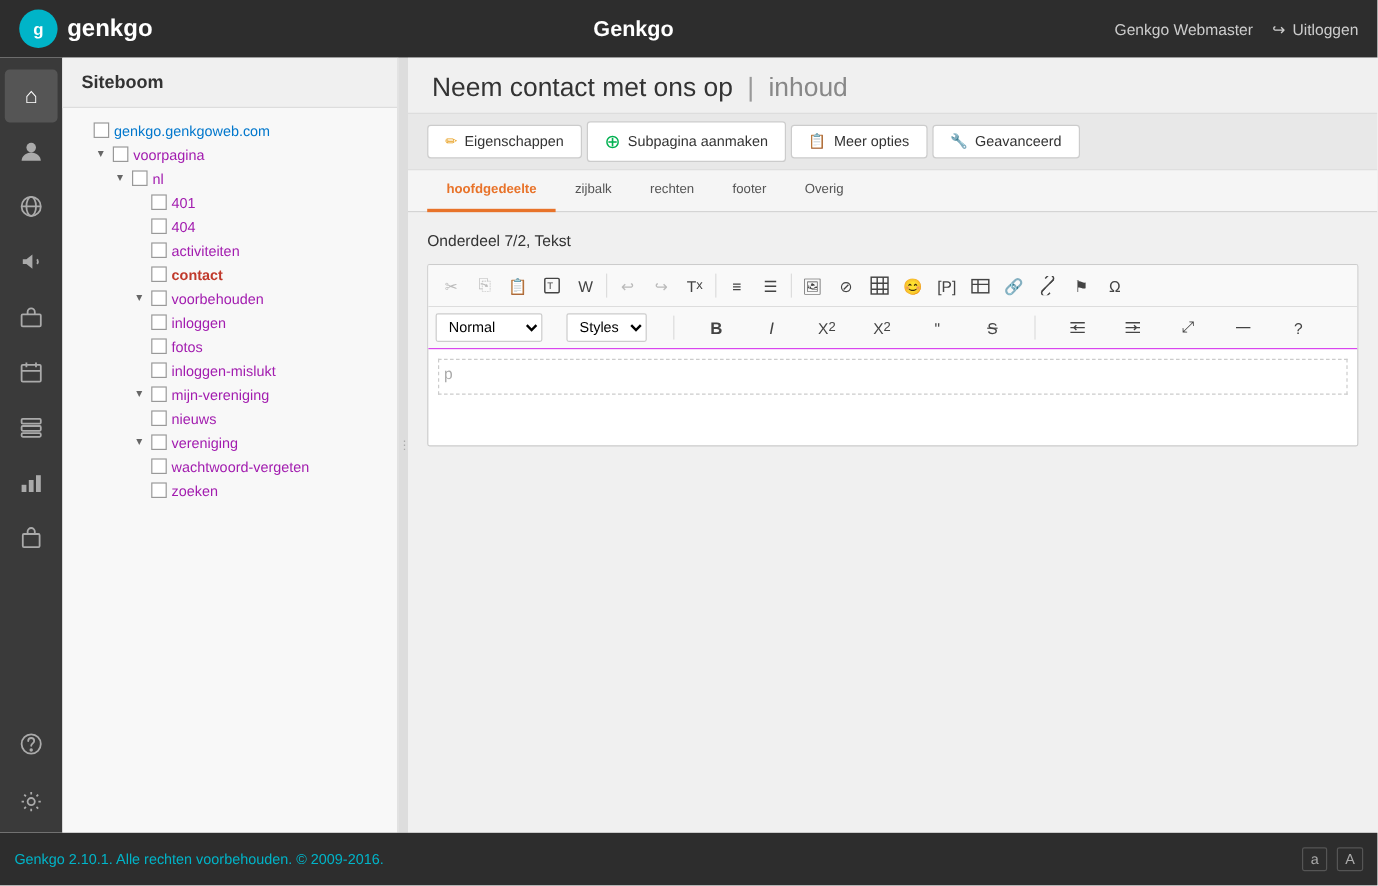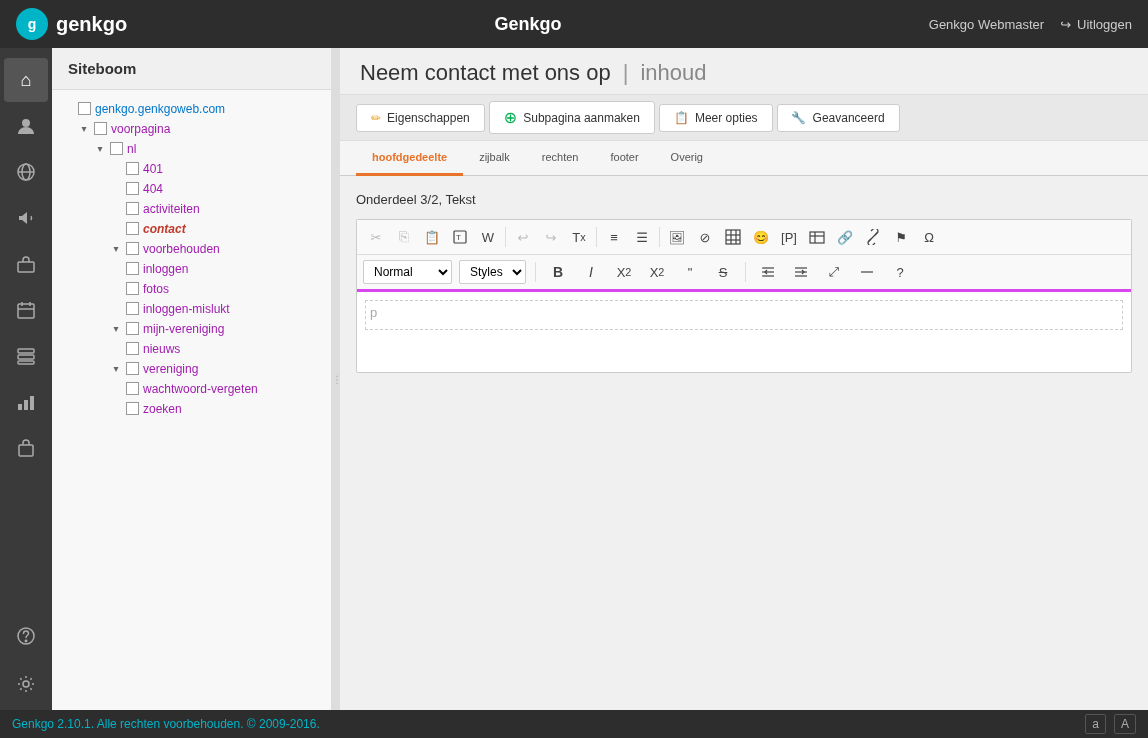--- a/index.html
+++ b/index.html
@@ -26,21 +26,21 @@
 
     
     .siteboom { width: 280px; background: #f8f8f8; border-right: 1px solid #ddd; display: flex; flex-direction: column; flex-shrink: 0; overflow: hidden; }
     .siteboom-header { padding: 12px 16px; font-size: 15px; font-weight: bold; color: #333; border-bottom: 1px solid #ddd; background: #f0f0f0; }
     .siteboom-tree { flex: 1; overflow-y: auto; padding: 8px 0; }
     .tree-item { display: flex; align-items: flex-end; padding: 2px 4px 2px 0; cursor: pointer; white-space: nowrap; }
     .tree-toggle { width: 16px; height: 16px; display: flex; align-items: center; justify-content: center; font-size: 10px; color: #666; flex-shrink: 0; }
     .tree-icon { width: 16px; height: 16px; display: flex; align-items: center; justify-content: center; flex-shrink: 0; }
     .tree-page-icon { width: 13px; height: 13px; border: 1px solid #999; background: white; display: inline-block; }
     .tree-label { font-size: 12px; color: #a21caf; margin-left: 3px; }
-    .tree-label.active { color: #c0392b; font-weight: bold; font-style: italic; }
+    .tree-label.active { color: #c0392b; font-weight: bold; }
     .tree-label.domain { color: #0077cc; }
     .indent-1 { padding-left: 8px; }
     .indent-2 { padding-left: 24px; }
     .indent-3 { padding-left: 40px; }
     .indent-4 { padding-left: 56px; }
 
     
     .drag-handle { width: 8px; background: #ddd; cursor: col-resize; display: flex; align-items: center; justify-content: center; flex-shrink: 0; }
     .drag-dots { color: #aaa; font-size: 10px; letter-spacing: -2px; }
 
@@ -61,29 +61,29 @@
     .content-tab.active { color: #e8732a; border-bottom-color: #e8732a; font-weight: bold; }
 
     
     .editor-wrapper { flex: 1; padding: 12px 16px; overflow-y: auto; background: #f0f0f0; }
     .editor-section-title { font-size: 13px; color: #333; margin-bottom: 8px; padding: 4px 0; }
     .editor-container { background: white; border: 1px solid #ccc; border-radius: 2px; }
     .editor-toolbar { display: flex; align-items: center; flex-wrap: wrap; padding: 4px 6px; gap: 2px; border-bottom: 1px solid #ddd; background: #f9f9f9; }
     .editor-btn { width: 26px; height: 26px; display: flex; align-items: center; justify-content: center; cursor: pointer; border: 1px solid transparent; border-radius: 2px; font-size: 13px; color: #444; background: transparent; }
     .editor-btn.disabled { color: #bbb; cursor: default; }
     .editor-toolbar-sep { width: 1px; height: 20px; background: #ddd; margin: 0 2px; }
-    .editor-toolbar-row2 { display: flex; align-items: center; padding: 4px 6px; gap: 7px; border-bottom: 3px solid #d946ef; background: #f9f9f9; }
+    .editor-toolbar-row2 { display: flex; align-items: center; padding: 4px 6px; gap: 20px; border-bottom: 1px solid #d946ef; background: #f9f9f9; }
     .editor-select { padding: 3px 6px; border: 1px solid #ccc; border-radius: 2px; font-size: 12px; background: white; cursor: pointer; }
     .editor-bold { font-weight: bold; font-size: 14px; }
     .editor-italic { font-style: italic; font-size: 14px; }
     .editor-content { min-height: 80px; padding: 8px; font-size: 13px; color: #666; }
     .editor-content-p { border: 1px dashed #ccc; min-height: 30px; padding: 4px; color: #aaa; }
 
     
-    .footer { height: 28px; background: #2d2d2d; display: flex; align-items: center; justify-content: space-between; padding: 0 12px; flex-shrink: 0; }
+    .footer { height: 44px; background: #2d2d2d; display: flex; align-items: center; justify-content: space-between; padding: 0 12px; flex-shrink: 0; }
     .footer-text { color: #00b4c8; font-size: 12px; }
     .footer-right { display: flex; gap: 8px; }
     .footer-key { color: #aaa; font-size: 12px; padding: 2px 6px; border: 1px solid #555; border-radius: 2px; }
   </style>
 </head>
 <body>
 
 <div class="header">
   <div class="header-logo">
     <div class="header-logo-circle">g</div>
@@ -339,21 +339,21 @@
 
     <div class="content-tabs">
       <div class="content-tab active">hoofdgedeelte</div>
       <div class="content-tab">zijbalk</div>
       <div class="content-tab">rechten</div>
       <div class="content-tab">footer</div>
       <div class="content-tab">Overig</div>
     </div>
 
     <div class="editor-wrapper">
-      <div class="editor-section-title">Onderdeel 3/2, Tekst</div>
+      <div class="editor-section-title">Onderdeel 7/2, Tekst</div>
       <div class="editor-container">
 
         <div class="editor-toolbar">
           <button class="editor-btn disabled" title="Cut">✂</button>
           <button class="editor-btn disabled" title="Copy">⎘</button>
           <button class="editor-btn" title="Paste">📋</button>
           <button class="editor-btn" title="Paste as text">
             <svg width="16" height="16" viewBox="0 0 16 16" fill="#444">
                 <rect x="2" y="2" width="12" height="12" rx="1" fill="none" stroke="#444" stroke-width="1.2"></rect>
                 <text x="4" y="11" font-size="8" fill="#444">T</text>

